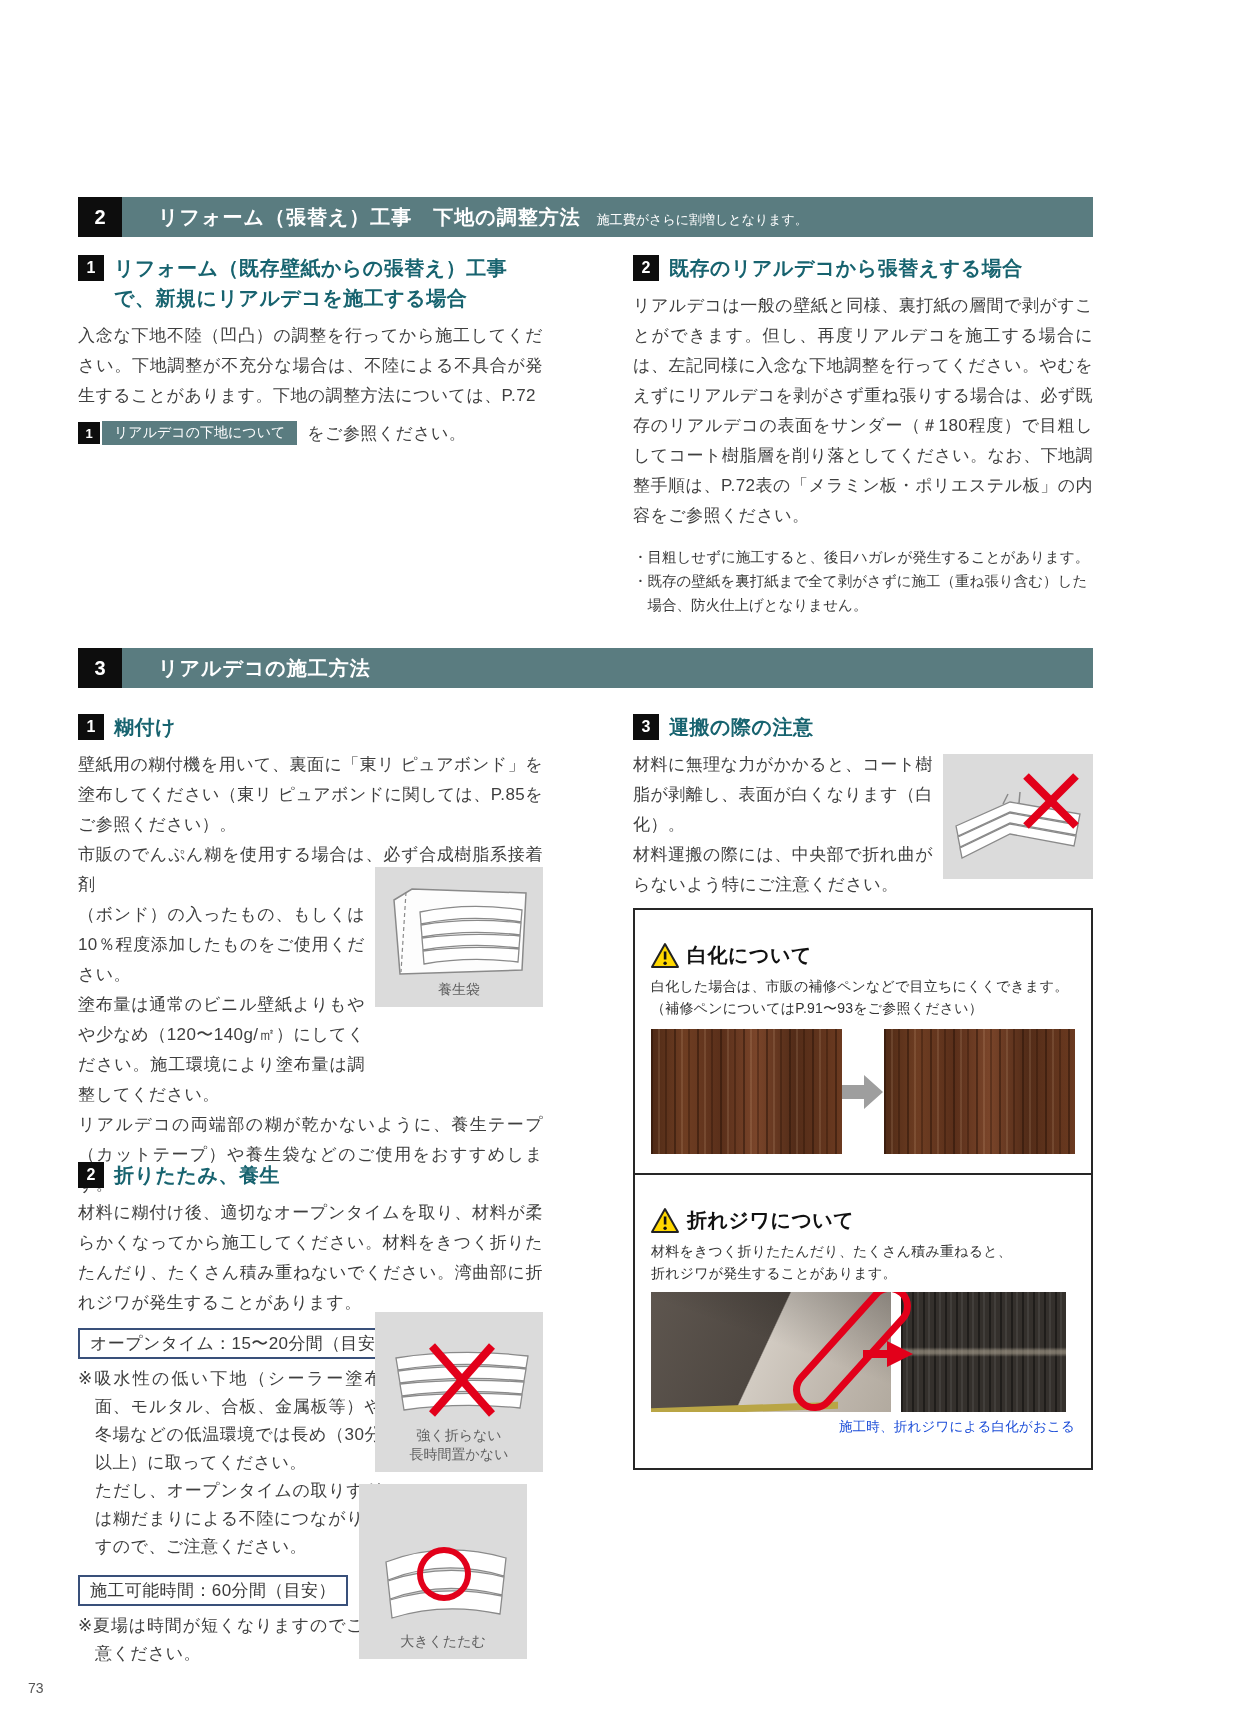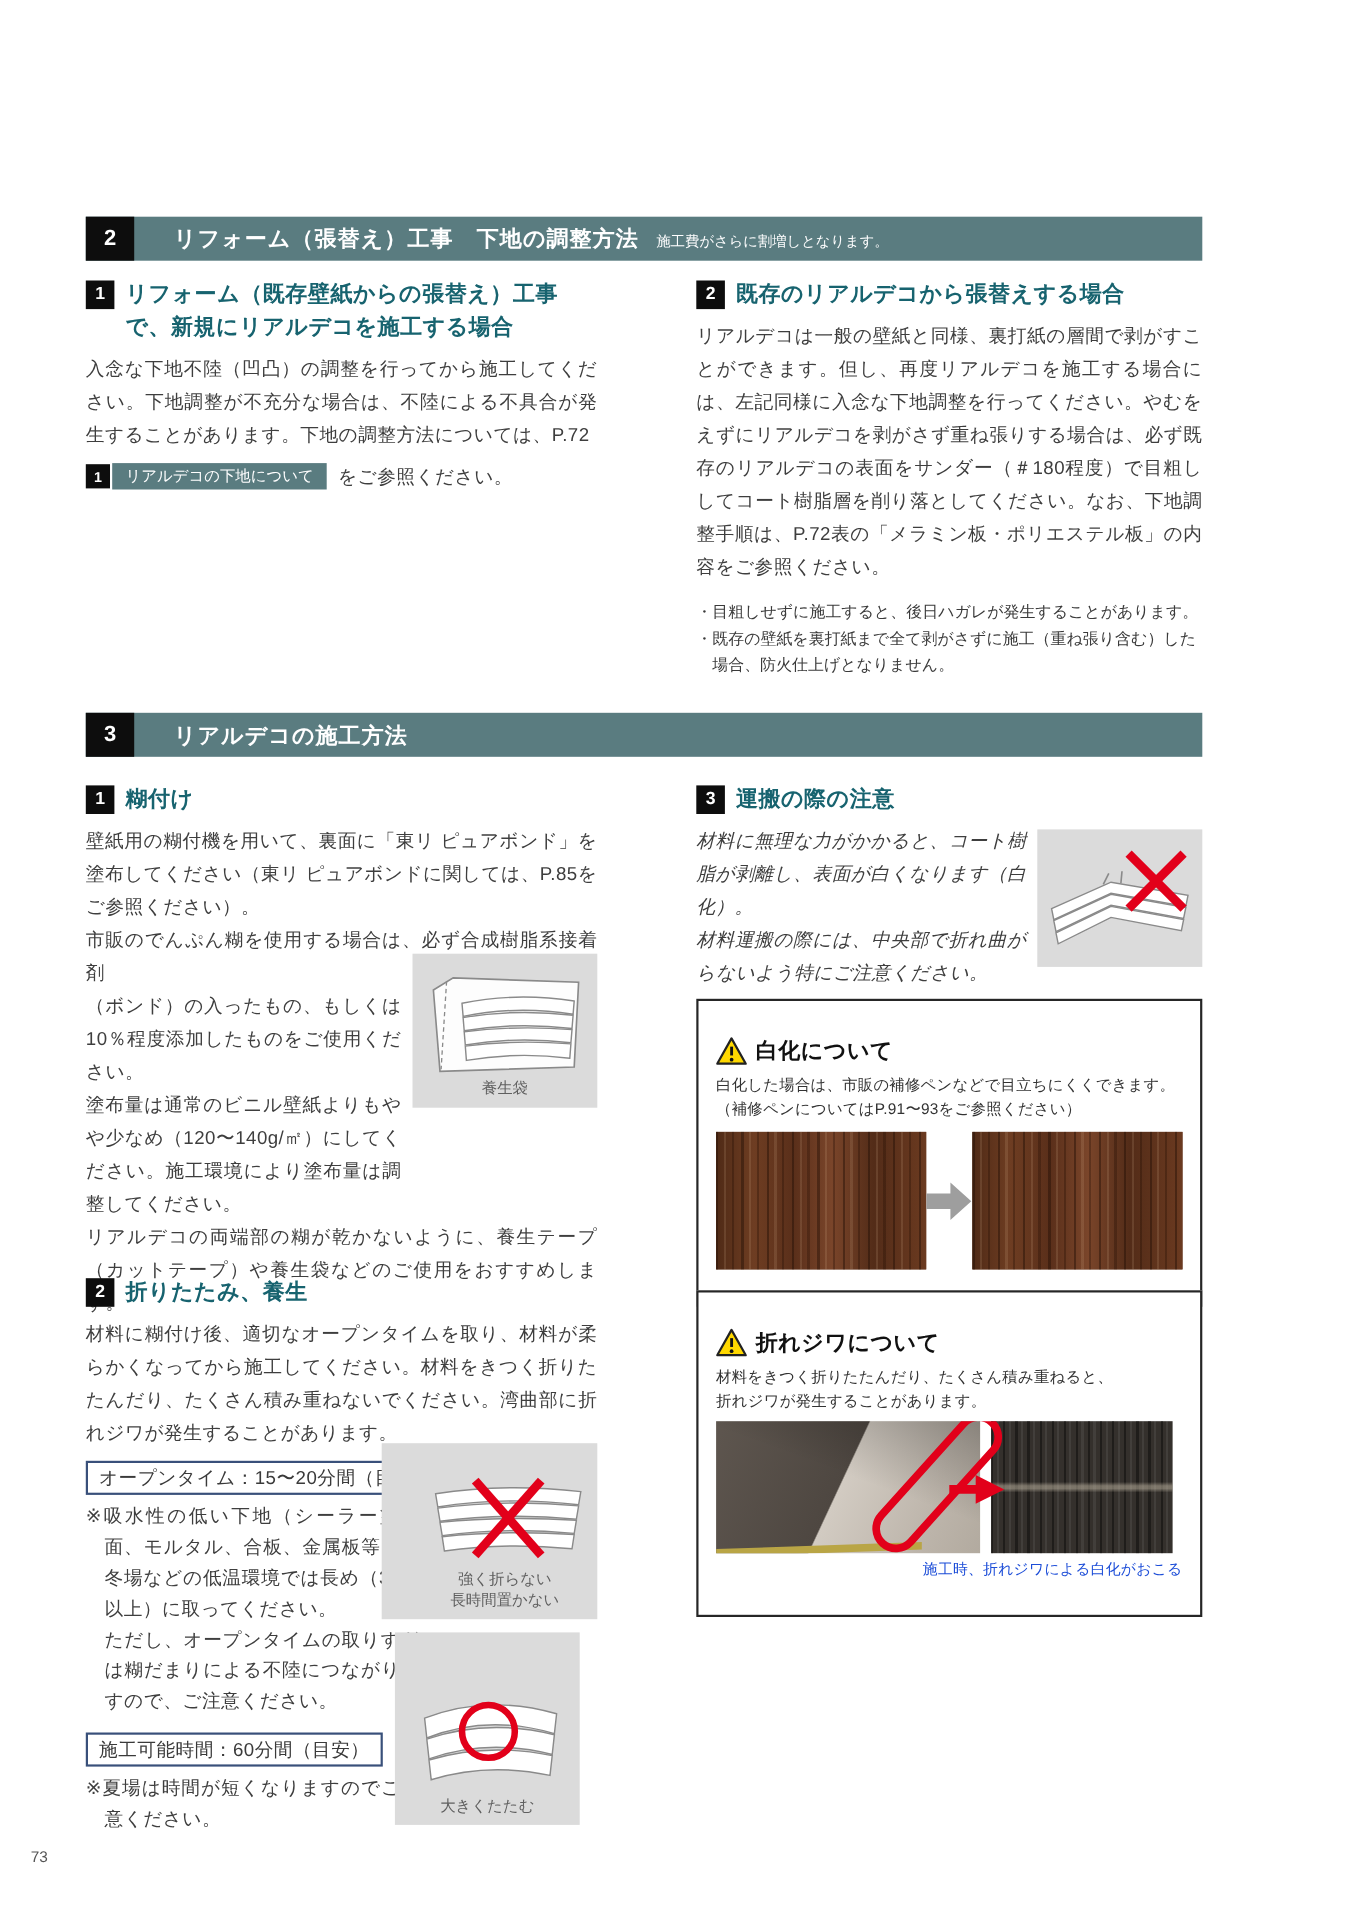--- a/index.html
+++ b/index.html
@@ -51,21 +51,21 @@
       linear-gradient(115deg,#5e564f 0%,#4e4741 47%,#d2cbc2 47.5%,#beb6ac 78%,#b2aa9f 100%);}
   .photo-left .yellow-edge{position:absolute;left:0;bottom:0;width:78%;height:7px;background:#b9a545;transform:skewY(-2deg);}
   .darkwood{width:165px;height:120px;margin-left:10px;background-color:#34302c;
     background-image:
       linear-gradient(180deg, rgba(0,0,0,0) 46%, rgba(195,185,165,.50) 49% 51%, rgba(0,0,0,0) 54%),
       repeating-linear-gradient(90deg, rgba(0,0,0,.40) 0 2px, rgba(0,0,0,0) 2px 5px, rgba(255,255,255,.07) 5px 7px, rgba(0,0,0,0) 7px 11px);}
   .crease-caption{font-size:13.5px;color:#1d4ed8;text-align:right;margin-top:6px;letter-spacing:0.2px;}
   .overlay-svg{position:absolute;left:0;top:0;pointer-events:none;}
   .pagenum{position:absolute;left:28px;top:1680px;font-size:14px;color:#555;}
   .narrow{width:287px;}
-  .narrowR{width:300px;font-style:italic;}
+  .narrowR{width:300px;}
 </style>
 </head>
 <body>
 
 <div class="page">
 
   <div class="band" style="top:197px;">
     <div class="numbox">2</div>
     <div class="bandtitle">リフォーム（張替え）工事　下地の調整方法</div>
     <div class="bandnote">施工費がさらに割増しとなります。</div>
@@ -134,21 +134,21 @@
     <div style="margin-top:10px;">
       <span class="timebox">オープンタイム：15〜20分間（目安）</span>
     </div>
     <div class="body-txt narrow hang" style="line-height:28px;margin-top:6px;">※吸水性の低い下地（シーラー塗布面、モルタル、合板、金属板等）や冬場などの低温環境では長め（30分以上）に取ってください。</div>
     <div class="body-txt narrow indent1" style="line-height:28px;margin-top:0;">ただし、オープンタイムの取りすぎは糊だまりによる不陸につながりますので、ご注意ください。</div>
     <div style="margin-top:14px;">
       <span class="timebox">施工可能時間：60分間（目安）</span>
     </div>
     <div class="body-txt narrow hang" style="line-height:28px;margin-top:6px;">※夏場は時間が短くなりますのでご注意ください。</div>
 
-    <div class="figbox" style="right:0;top:152px;width:168px;height:160px;padding-left:28px;">
+    <div class="figbox" style="right:0;top:152px;width:168px;height:160px;">
       <svg width="150" height="90" viewBox="0 0 150 90">
         <path d="M12,22 Q75,12 144,20 L142,32 Q75,24 14,34 Z" fill="#fff" stroke="#8a8a8a" stroke-width="1.3"></path>
         <path d="M14,35 Q75,27 142,33 L140,45 Q75,39 16,47 Z" fill="#fff" stroke="#8a8a8a" stroke-width="1.3"></path>
         <path d="M16,48 Q75,42 140,46 L138,58 Q75,52 18,60 Z" fill="#fff" stroke="#8a8a8a" stroke-width="1.3"></path>
         <path d="M18,61 Q75,55 138,59 L136,72 Q75,66 20,74 Z" fill="#fff" stroke="#8a8a8a" stroke-width="1.3"></path>
         <line x1="48" y1="10" x2="108" y2="78" stroke="#e2001a" stroke-width="8"></line>
         <line x1="108" y1="10" x2="48" y2="78" stroke="#e2001a" stroke-width="8"></line>
       </svg>
       <div class="figcap">
         <div>強く折らない</div>

